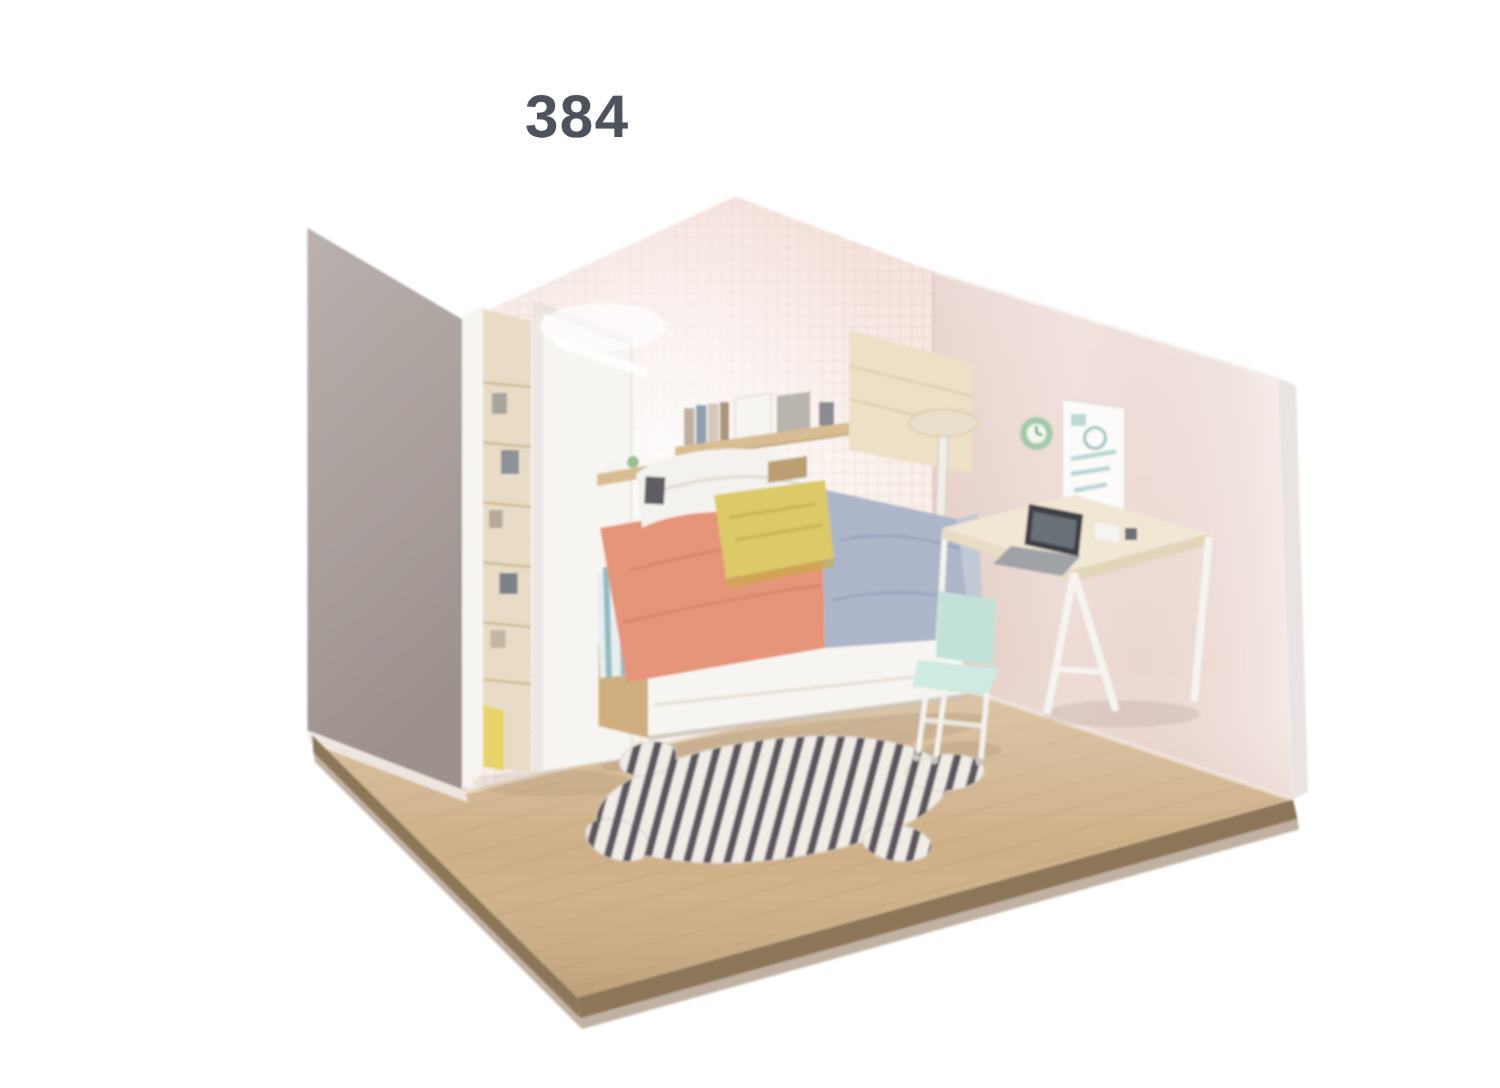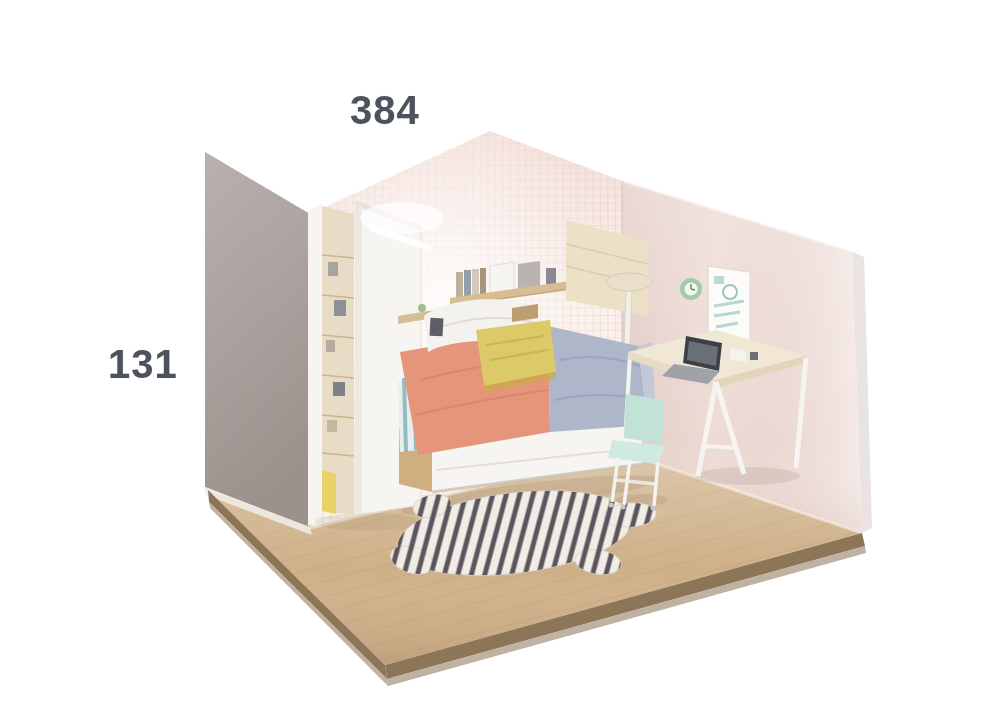--- a/index.html
+++ b/index.html
@@ -1,20 +1,20 @@
 <!DOCTYPE html>
 <html><head>
 <meta charset="utf-8">
 <style>
   html,body{margin:0;padding:0;background:#ffffff;}
   .canvas{position:relative;width:1000px;height:725px;background:#ffffff;overflow:hidden;
           font-family:"Liberation Sans", sans-serif;}
   .scene-svg{position:absolute;left:0;top:0;}
   .dim{position:absolute;font-weight:600;font-size:40px;color:#4d535c;letter-spacing:1px;
-       text-shadow:0 0 1px rgba(77,83,92,.25);margin-top:32px;}
+       text-shadow:0 0 1px rgba(77,83,92,.25);}
   #dim-top{left:350px;top:56px;}
   #dim-right{left:702px;top:108px;}
   #dim-left{left:108px;top:310px;}
 </style>
 </head>
 <body>
 
 <div class="canvas">
 
 <svg class="scene-svg" width="1000" height="725" viewBox="0 0 1000 725">
@@ -269,15 +269,14 @@
         <circle cx="611" cy="505" r="2.5"></circle>
             <circle cx="653" cy="508" r="2.5"></circle>
             <circle cx="623" cy="507" r="2.5"></circle>
       </g>
     </g>
 
   </g>
 </svg>
 
 <div class="dim" id="dim-top">384</div>
-<div class="dim" id="dim-left">131</div>
 
 </div>
 
 </body></html>

